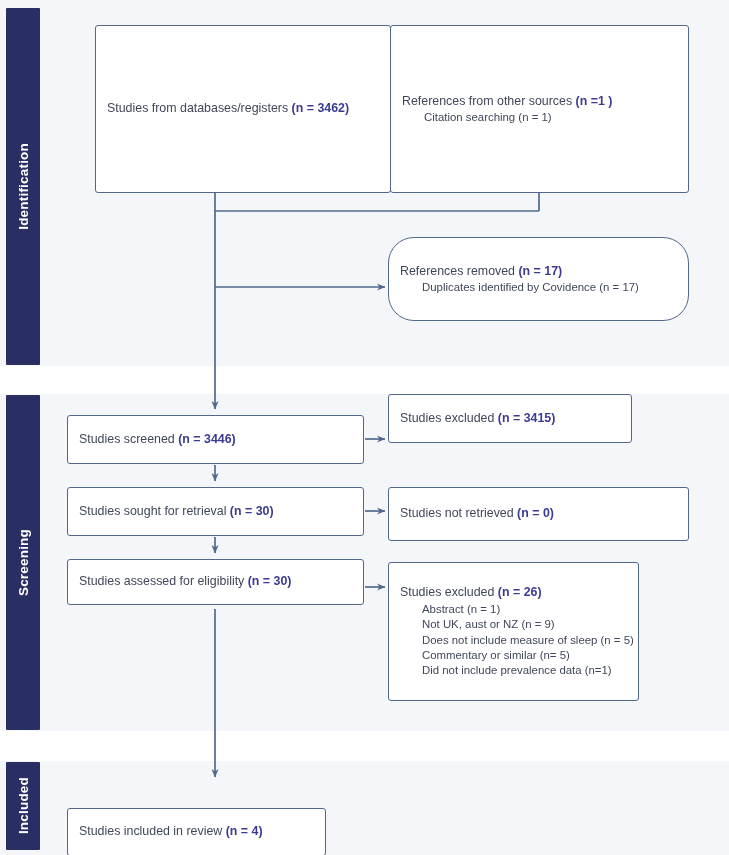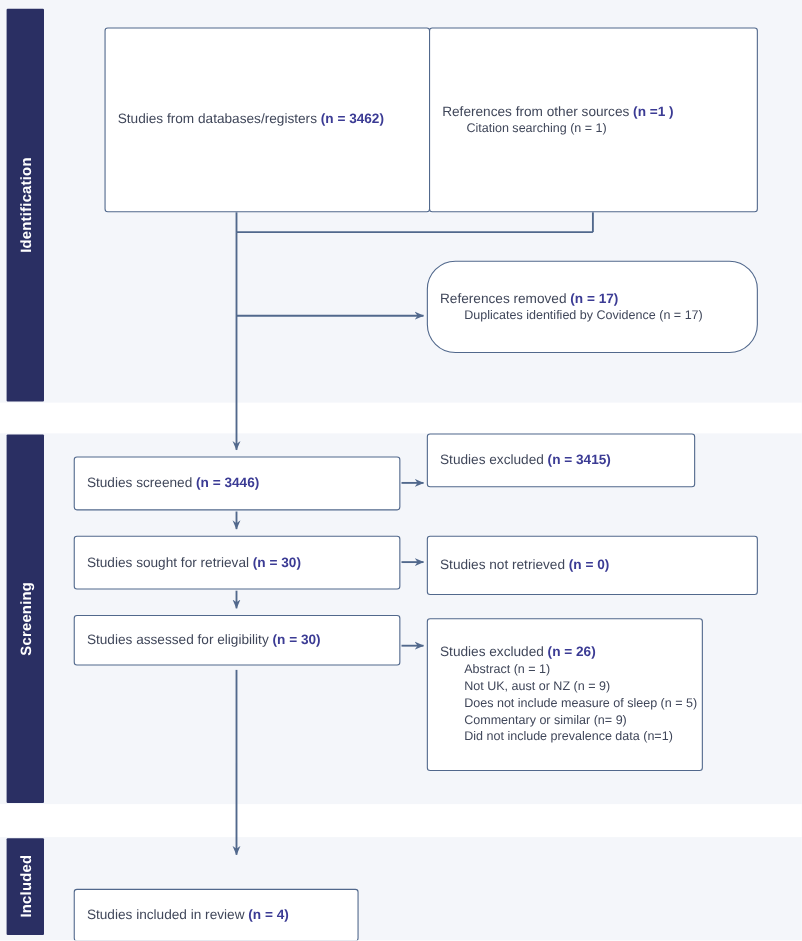--- a/index.html
+++ b/index.html
@@ -187,21 +187,21 @@
     </div>
   </div>
 
   <div class="flow-box" style="left:388px;top:562px;width:251px;height:139px;">
     <div class="box-text">
       <div><span>Studies excluded </span><b>(n = 26)</b></div>
         <ul class="sub-list">
         <li>Abstract (n = 1)</li>
         <li>Not UK, aust or NZ (n = 9)</li>
         <li>Does not include measure of sleep (n = 5)</li>
-        <li>Commentary or similar (n= 9)</li>
+        <li>Commentary or similar (n= 5)</li>
         <li>Did not include prevalence data (n=1)</li>
       </ul>
     </div>
   </div>
 
   <div class="flow-box" style="left:67px;top:808px;width:259px;height:48px;text-align:center;">
     <div class="box-text">
       <span>Studies included in review </span><b>(n = 4)</b>
     </div>
   </div>

